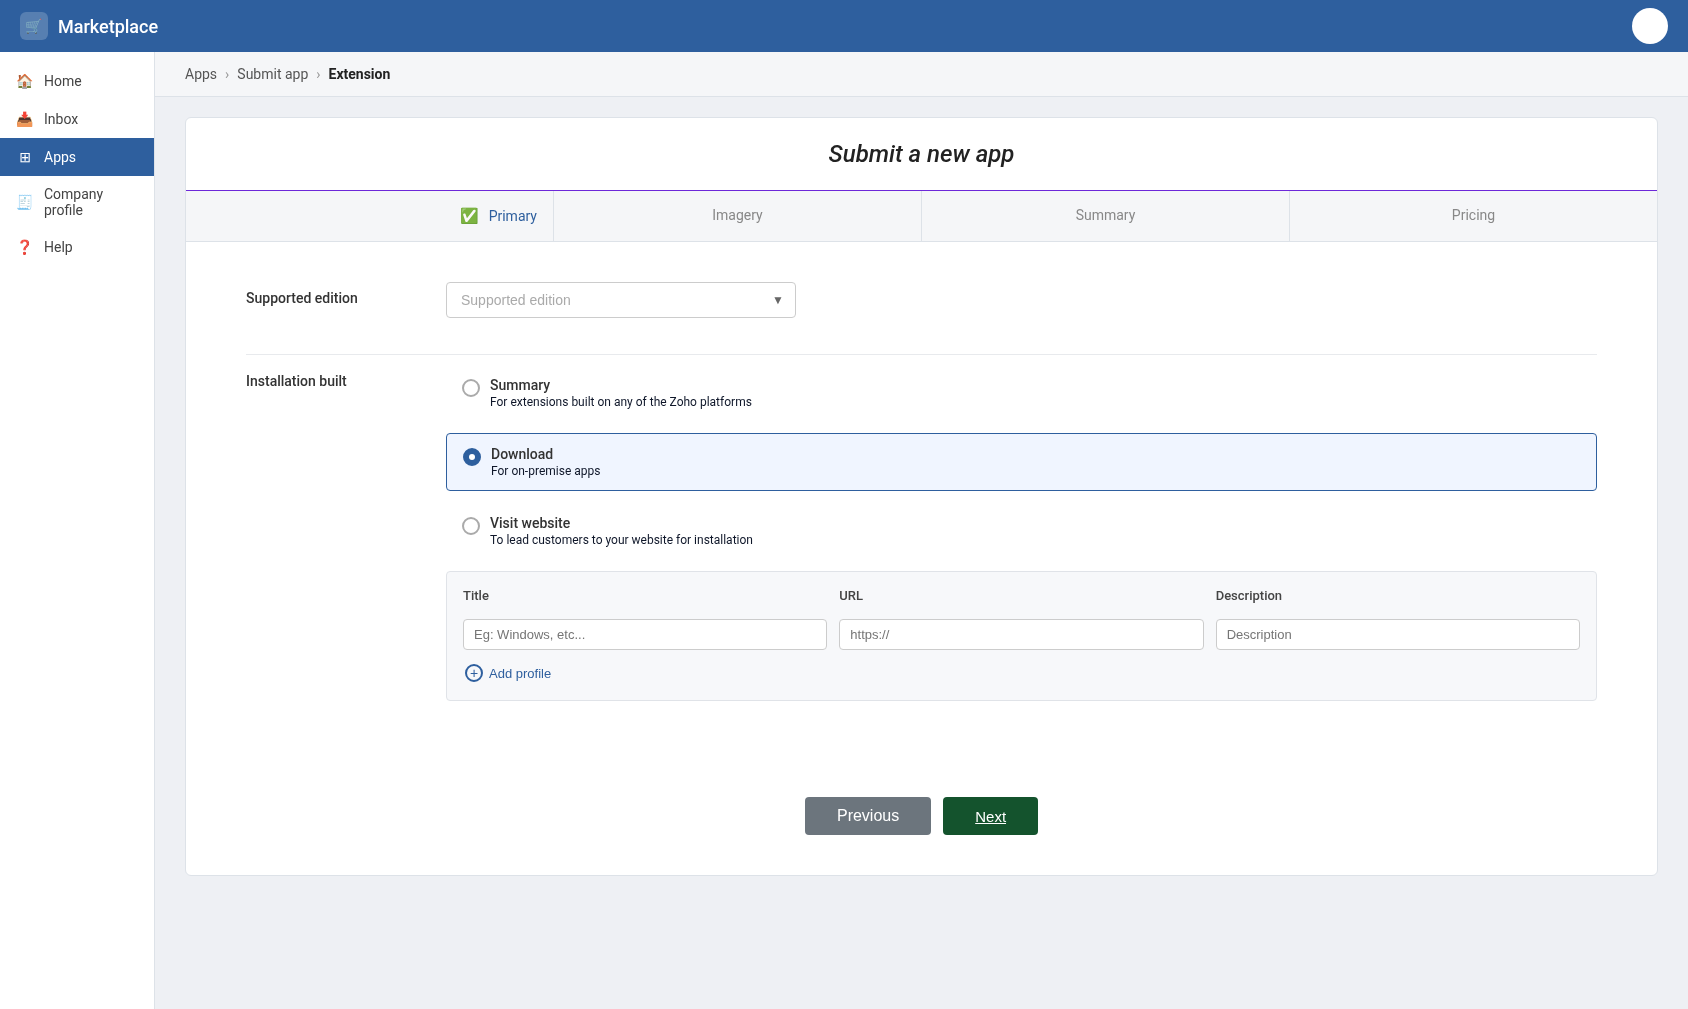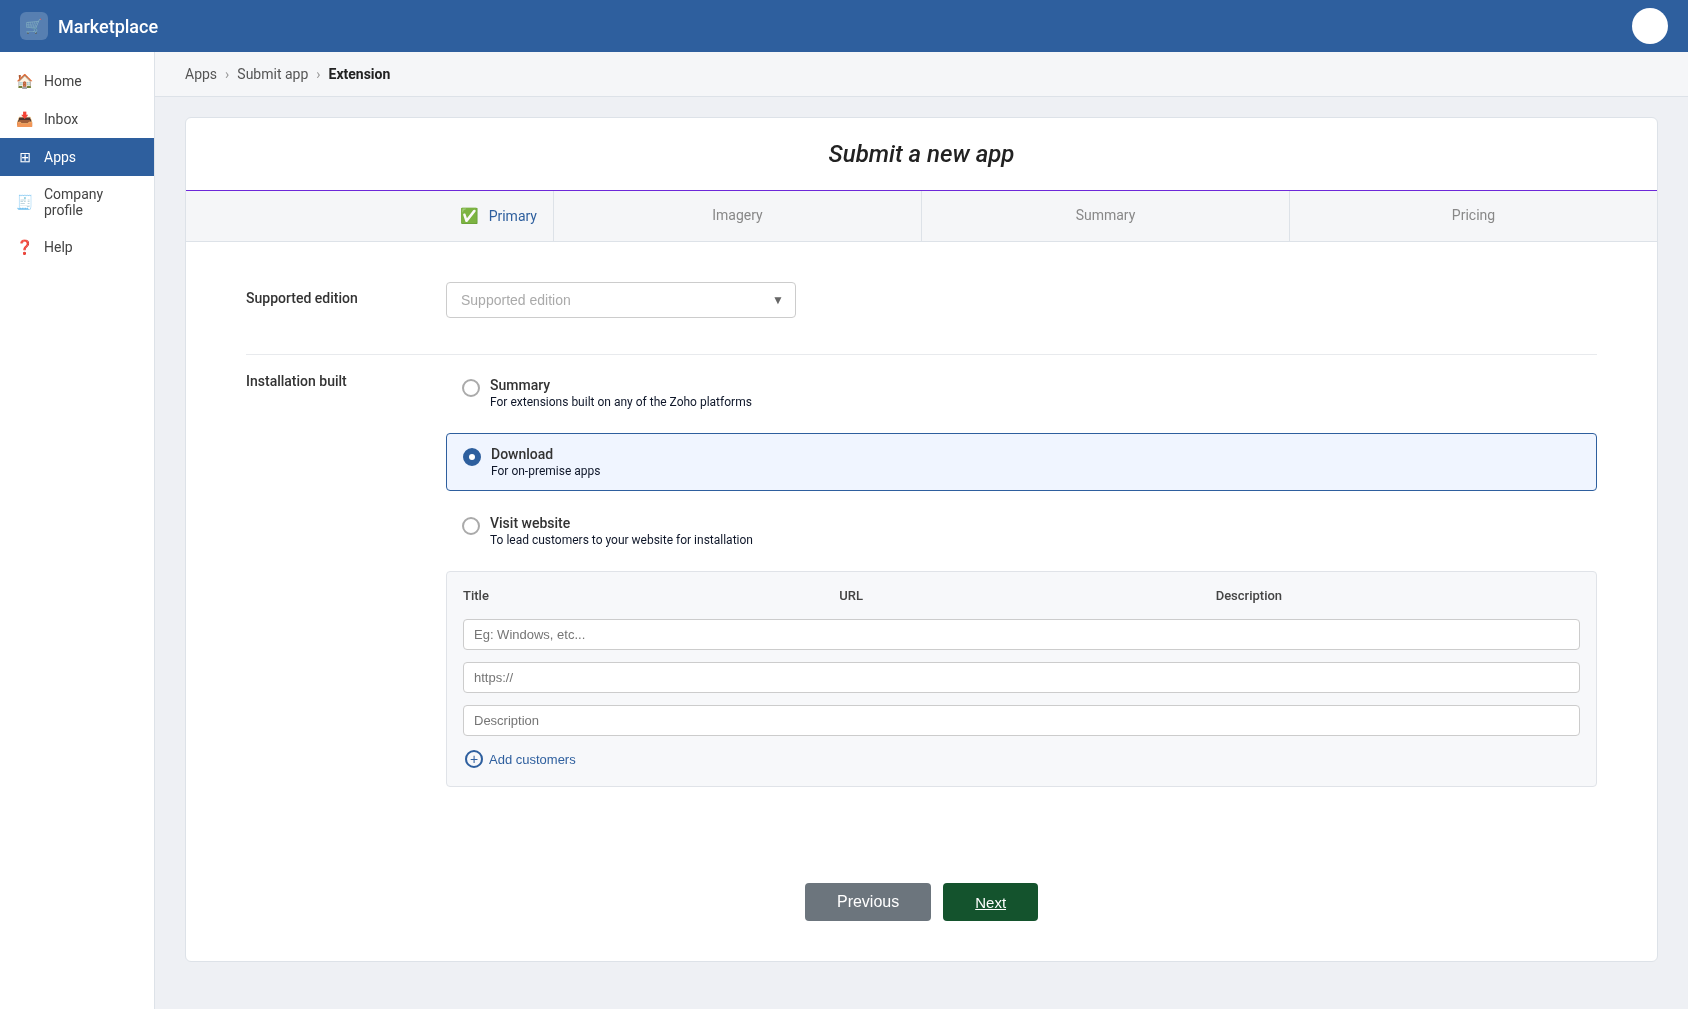--- a/index.html
+++ b/index.html
@@ -252,21 +252,21 @@
       gap: 12px;
       margin-bottom: 16px;
     }
     .download-table-header span {
       font-size: 13px;
       font-weight: 500;
       color: #444;
     }
     .download-table-row {
       display: grid;
-      grid-template-columns: 1fr;
+      grid-template-columns: 1fr 1fr 1fr;
       gap: 12px;
       margin-bottom: 12px;
     }
     .download-input {
       width: 100%;
       padding: 7px 10px;
       border: 1px solid #ccc;
       border-radius: 4px;
       font-size: 13px;
       background: white;
@@ -442,21 +442,21 @@
                 <span>URL</span>
                 <span>Description</span>
               </div>
               <div class="download-table-row">
                 <input class="download-input" type="text" placeholder="Eg: Windows, etc..." style="">
                 <input class="download-input" type="text" placeholder="https://" style="">
                 <input class="download-input" type="text" placeholder="Description" style="">
               </div>
               <button class="add-download-btn">
                 <span class="add-icon">+</span>
-                <span>Add customers</span>
+                <span>Add profile</span>
               </button>
             </div>
 
           </div>
         </div>
 
       </div>
 
       <div class="nav-buttons">
         <button class="btn-previous">Previous</button>

